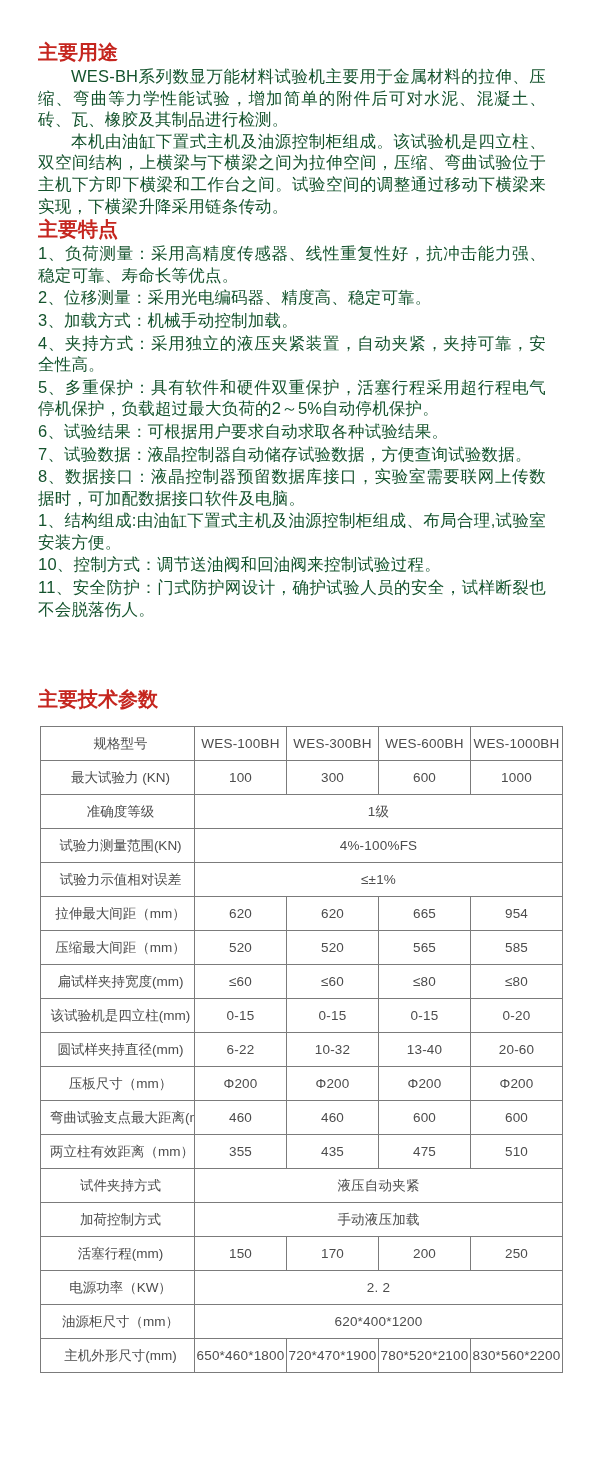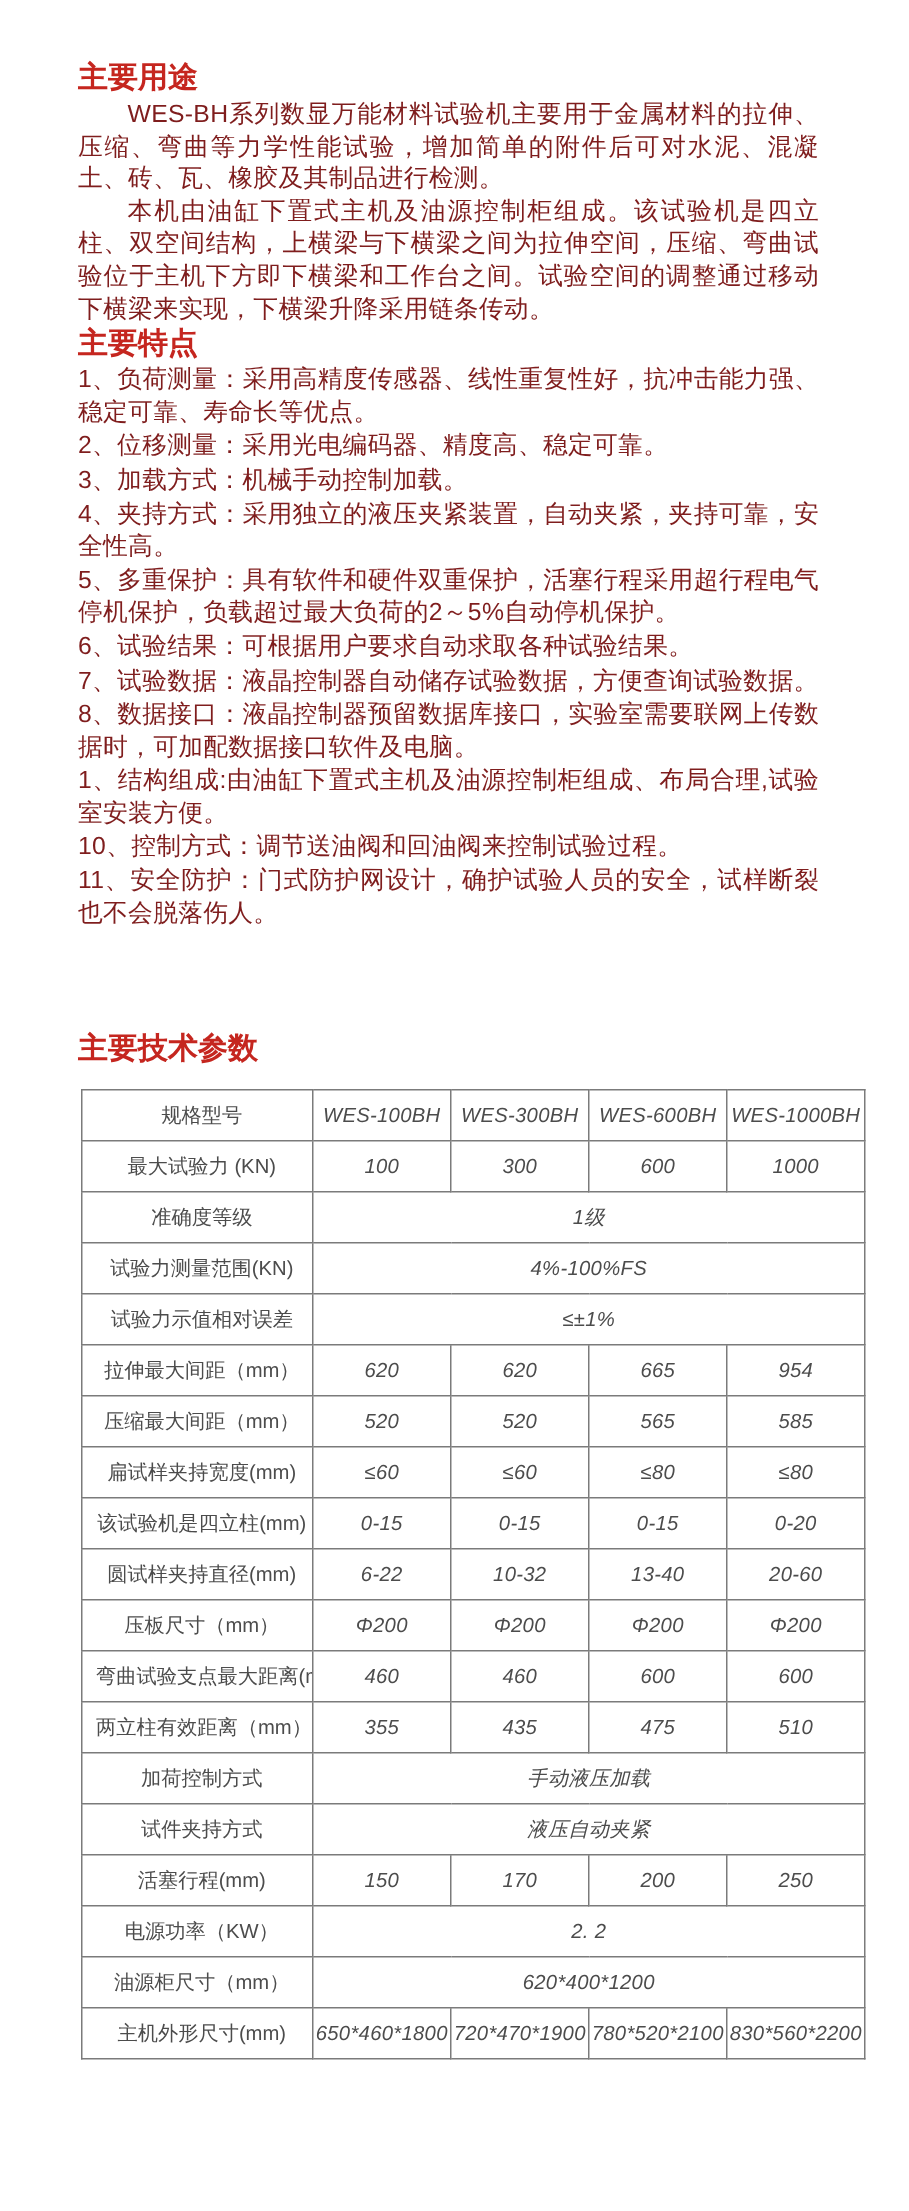--- a/index.html
+++ b/index.html
@@ -5,35 +5,35 @@
   html, body {
     margin: 0;
     padding: 0;
     background: #ffffff;
   }
   .page {
     position: relative;
     width: 582px;
     min-height: 1474px;
     box-sizing: border-box;
-    padding: 40px 36px 40px 52px;
+    padding: 40px 36px 40px 38px;
     background: #ffffff;
     font-family: "Liberation Sans", "DejaVu Sans", sans-serif;
   }
   .red-heading {
     color: var(--accent, #c5261f);
     font-size: 20px;
     font-weight: 700;
     line-height: 23px;
     margin: 1px 0 2px 0;
   }
   .body-para {
     font-size: 16.5px;
     line-height: 21.6px;
-    color: #7f1d1d;
+    color: #14532d;
     margin: 0;
     text-align: justify;
     letter-spacing: 0.2px;
   }
   .indent { text-indent: 2em; }
   .feature-item { margin: 1px 0; }
   .specs-heading { margin-top: 68px; margin-bottom: 15px; }
   table.specs {
     border-collapse: collapse;
     table-layout: fixed;
@@ -49,21 +49,20 @@
   }
   td.label-cell {
     text-align: center;
     padding: 0 3px 0 9px;
     white-space: nowrap;
   }
   td.value-cell {
     text-align: center;
     padding: 0 1px;
     letter-spacing: 0.2px;
-    font-style: italic;
   }
 </style>
 </head>
 <body>
 
 <div class="page">
 
   <div>
       <h2 class="red-heading">主要用途</h2>
       <p class="body-para indent">WES-BH系列数显万能材料试验机主要用于金属材料的拉伸、压缩、弯曲等力学性能试验，增加简单的附件后可对水泥、混凝土、砖、瓦、橡胶及其制品进行检测。</p>
@@ -169,26 +168,26 @@
           <td class="value-cell">600</td>
         </tr>
         <tr>
           <td class="label-cell">两立柱有效距离（mm）</td>
           <td class="value-cell">355</td>
           <td class="value-cell">435</td>
           <td class="value-cell">475</td>
           <td class="value-cell">510</td>
         </tr>
         <tr>
+          <td class="label-cell">试件夹持方式</td>
+          <td colspan="4" class="value-cell">液压自动夹紧</td>
+        </tr>
+        <tr>
           <td class="label-cell">加荷控制方式</td>
           <td colspan="4" class="value-cell">手动液压加载</td>
-        </tr>
-        <tr>
-          <td class="label-cell">试件夹持方式</td>
-          <td colspan="4" class="value-cell">液压自动夹紧</td>
         </tr>
         <tr>
           <td class="label-cell">活塞行程(mm)</td>
           <td class="value-cell">150</td>
           <td class="value-cell">170</td>
           <td class="value-cell">200</td>
           <td class="value-cell">250</td>
         </tr>
         <tr>
           <td class="label-cell">电源功率（KW）</td>

